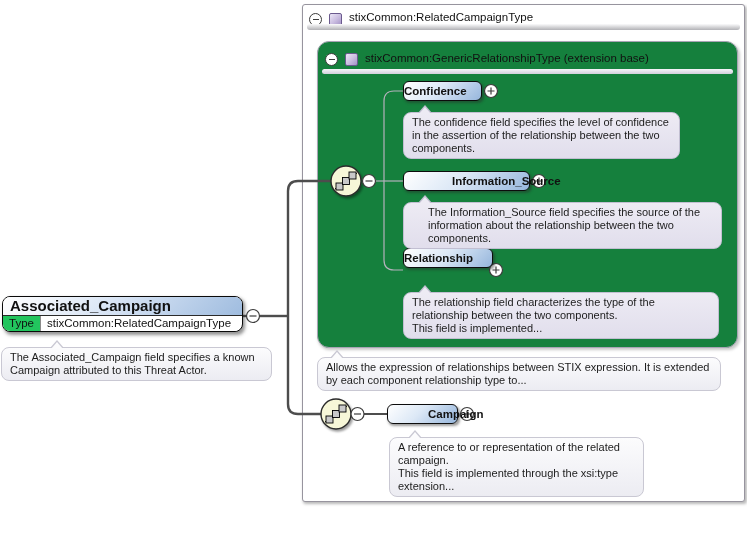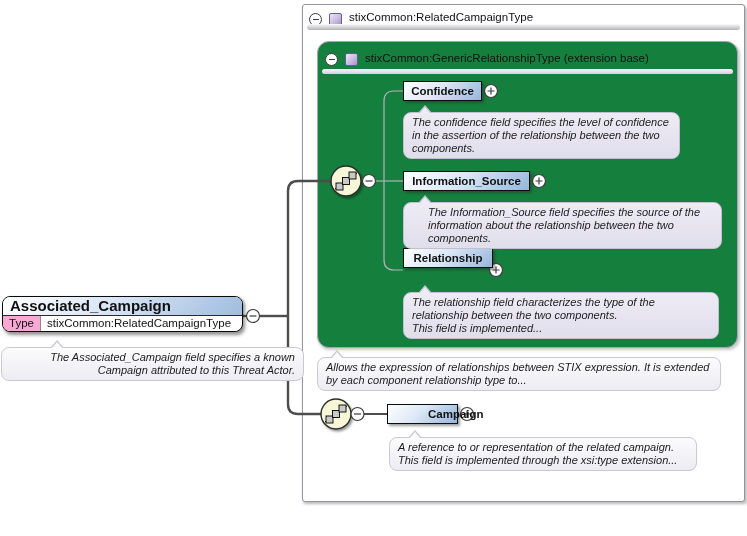--- a/index.html
+++ b/index.html
@@ -20,39 +20,39 @@
   .hdr-sep.soft{background:linear-gradient(#f6f5fa,#d2cfdc);height:5px;}
 
   
   .ctoggle{position:absolute;width:13px;height:13px;border:1.2px solid #3c3c3c;border-radius:50%;
            background:#fff;box-sizing:border-box;}
   .ctoggle::after{content:"";position:absolute;left:2.5px;right:2.5px;top:4.6px;height:1.3px;background:#3c3c3c;}
   .ptype{position:absolute;width:13px;height:13px;border:1px solid #6b5a8e;border-radius:2px;
          background:linear-gradient(135deg,#ece7f6 0%,#c9bce0 55%,#a493c6 100%);box-sizing:border-box;}
 
   
-  .pill{position:absolute;height:20px;border:1.3px solid #0c0c0c;border-radius:0;
+  .pill{position:absolute;height:20px;border:1.3px solid #0c0c0c;border-radius:6px;
         background:linear-gradient(135deg,#ffffff 0%,#dce8f6 45%,#96b6dc 100%);
         box-shadow:1.5px 2px 2.5px rgba(40,40,40,.45);
-        font-size:11.5px;font-weight:bold;text-align:center;line-height:19px;
+        font-size:11.5px;font-weight:bold;text-align:left;line-height:19px;
         box-sizing:border-box;white-space:nowrap;}
 
   
   #root-box{left:2px;top:296px;width:241px;height:36px;border:1.5px solid #0a0a0a;border-radius:8px;
             background:#fff;box-shadow:2px 2.5px 3.5px rgba(40,40,40,.5);box-sizing:border-box;overflow:hidden;}
   #root-header{height:18px;background:linear-gradient(135deg,#ffffff 0%,#d9e5f5 45%,#9fbcdf 100%);
                border-bottom:1px solid #2a2a2a;font-size:15px;font-weight:bold;line-height:18px;padding-left:7px;}
   #root-type-row{display:flex;height:15px;font-size:11.5px;line-height:14px;}
-  #root-type-label{background:#f9a8d4;padding:0 6px;border-right:1px solid #8a8a8a;}
+  #root-type-label{background:#22c55e;padding:0 6px;border-right:1px solid #8a8a8a;}
   #root-type-value{background:#fff;padding:0 6px;white-space:nowrap;}
 
   
   .callout{position:absolute;border-radius:8px;padding:3px 8px;font-size:11px;line-height:13px;
            color:#1c1c1c;box-sizing:border-box;}
-  .callout .txt{white-space:pre-line;font-style:italic;}
+  .callout .txt{white-space:pre-line;}
   .callout.light{background:linear-gradient(#fcfcfd,#ececf2);border:1px solid #c9c8d3;}
   .callout.lav{background:linear-gradient(#edebf4,#e1deec);border:1px solid #c2bfd2;}
   .callout::before{content:"";position:absolute;top:-8px;left:var(--tip,16px);
            border-left:7px solid transparent;border-right:7px solid transparent;
            border-bottom:8px solid var(--tipb,#c9c8d3);}
   .callout::after{content:"";position:absolute;top:-6.2px;left:calc(var(--tip,16px) + 1px);
            border-left:6px solid transparent;border-right:6px solid transparent;
            border-bottom:7px solid var(--tipf,#fcfcfd);}
   .callout.lav{--tipb:#c2bfd2;--tipf:#edebf4;}
   .callout.light{--tipb:#c9c8d3;--tipf:#fcfcfd;}
@@ -149,38 +149,38 @@
 
   <div class="abs" id="root-box">
     <div id="root-header">Associated_Campaign</div>
     <div id="root-type-row">
       <span id="root-type-label">Type</span>
       <span id="root-type-value">stixCommon:RelatedCampaignType</span>
     </div>
   </div>
 
   <div class="pill" style="left:403px;top:81px;width:79px;">Confidence</div>
-  <div class="pill" style="left:403px;top:171px;width:127px;">Information_Source</div>
+  <div class="pill" style="left:403px;top:171px;width:127px;padding-left:48px;">Information_Source</div>
   <div class="pill" style="left:403px;top:248px;width:90px;">Relationship</div>
   <div class="pill" style="left:387px;top:404px;width:71px;padding-left:40px;">Campaign</div>
 
-  <div class="callout light" style="left:1px;top:347px;width:303px;text-align:right;--tip:48px;">
+  <div class="callout light" style="left:1px;top:347px;width:271px;--tip:48px;">
     <div class="txt">The Associated_Campaign field specifies a known Campaign attributed to this Threat Actor.</div>
   </div>
   <div class="callout lav" style="left:403px;top:112px;width:277px;--tip:14px;">
     <div class="txt">The confidence field specifies the level of confidence in the assertion of the relationship between the two components.</div>
   </div>
   <div class="callout lav" style="left:403px;top:202px;width:319px;padding-left:24px;--tip:14px;">
     <div class="txt">The Information_Source field specifies the source of the information about the relationship between the two components.</div>
   </div>
   <div class="callout lav" style="left:403px;top:292px;width:316px;--tip:14px;">
     <div class="txt">The relationship field characterizes the type of the relationship between the two components.
 This field is implemented...</div>
   </div>
   <div class="callout light" style="left:317px;top:357px;width:404px;--tip:12px;">
     <div class="txt">Allows the expression of relationships between STIX expression. It is extended by each component relationship type to...</div>
   </div>
-  <div class="callout light" style="left:389px;top:437px;width:308px;--tip:18px;">
+  <div class="callout light" style="left:389px;top:437px;width:255px;--tip:18px;">
     <div class="txt">A reference to or representation of the related campaign.
 This field is implemented through the xsi:type extension...</div>
   </div>
 
 </div>
 
 </body></html>

